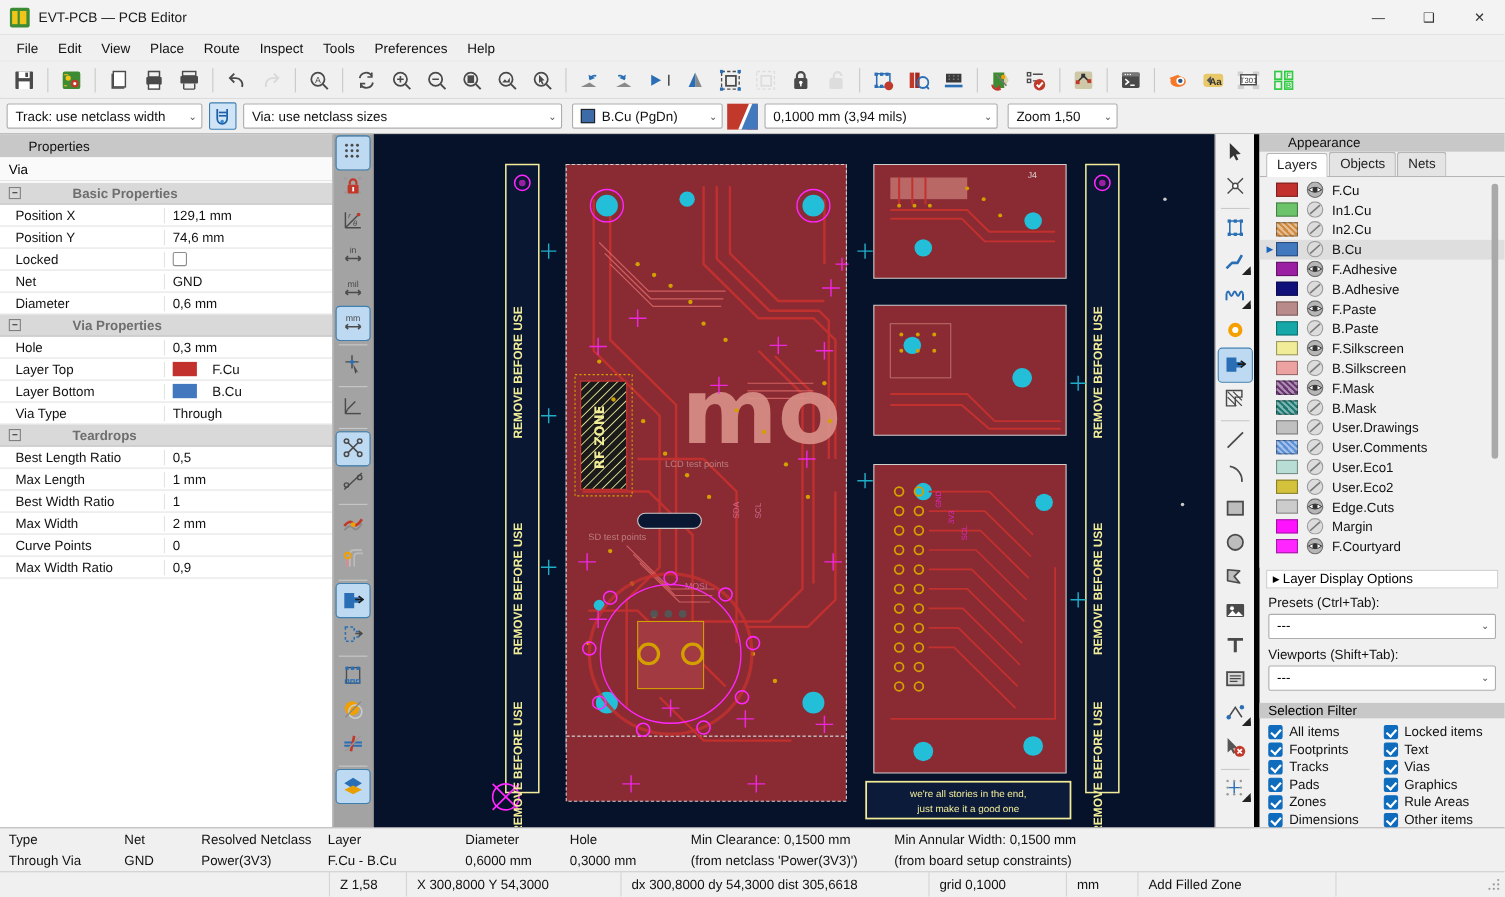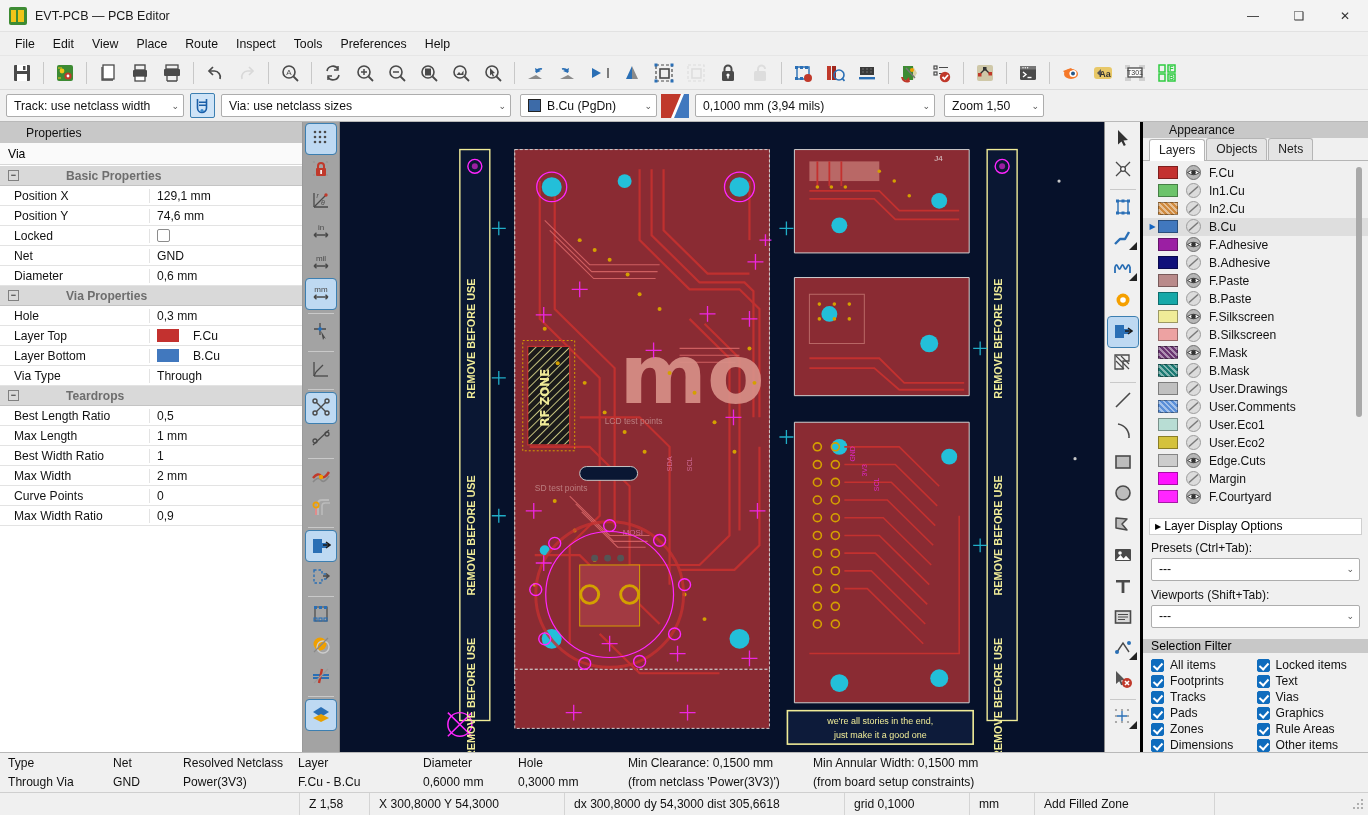--- a/index.html
+++ b/index.html
@@ -86,21 +86,21 @@
   .ldiv { width: 26px; height: 1px; background: #c9c9c9; margin: 3px 0; }
 
   
   .canvas { flex: 1 1 auto; background: #06112a; position: relative; overflow: hidden; }
 
   
   .rtools { width: 36px; flex: 0 0 36px; background: #f0f0f0; border-left: 1px solid #8a8a8a;
     display: flex; flex-direction: column; align-items: center; padding-top: 2px; }
 
   
-  .appear { width: 228px; flex: 0 0 228px; background: #f0f0f0; border-left: 3px solid #000000;
+  .appear { width: 228px; flex: 0 0 228px; background: #f0f0f0; border-left: 5px solid #000000;
     display: flex; flex-direction: column; }
   .tabs { display: flex; height: 24px; background: #f0f0f0; padding-left: 6px; align-items: flex-end;
     border-bottom: 1px solid #b5b5b5; }
   .tab { padding: 3px 9px 4px; font-size: 12.1px; border: 1px solid #b5b5b5; border-bottom: none;
     background: #e4e4e4; margin-right: 1px; border-radius: 3px 3px 0 0; color:#222;}
   .tab.active { background: #fff; position: relative; top: 1px; }
   .layerlist { flex: 0 0 auto; background: #f0f0f0; overflow: hidden; position: relative; height: 355px; padding-top:3px;}
   .lrow { height: 18px; display: flex; align-items: center; padding-left: 4px; font-size: 12.1px; }
   .lrow.sel { background: #dedede; }
   .arrow { width: 11px; flex: 0 0 11px; font-size: 8px; color: #1565c0; text-align: center; }
@@ -535,21 +535,21 @@
       <span>B.Cu (PgDn)</span>
       <span class="chev">⌄</span>
     </div>
     <div class="diagswatch">
       <svg width="28" height="24" viewBox="0 0 28 24">
         <rect width="28" height="24" fill="#c0392b"></rect>
         <polygon points="10,24 20,0 28,0 18,24" fill="#ffffff"></polygon>
         <polygon points="13,24 23,0 28,0 28,24" fill="#4178be"></polygon>
       </svg>
     </div>
-    <div class="combo" style="width:240px">
+    <div class="combo" style="width:212px">
       <span>0,1000 mm (3,94 mils)</span>
       <span class="chev">⌄</span>
     </div>
     <div style="width:9px"></div>
     <div class="combo" style="width:100px">
       <span>Zoom 1,50</span>
       <span class="chev">⌄</span>
     </div>
   </div>
 

